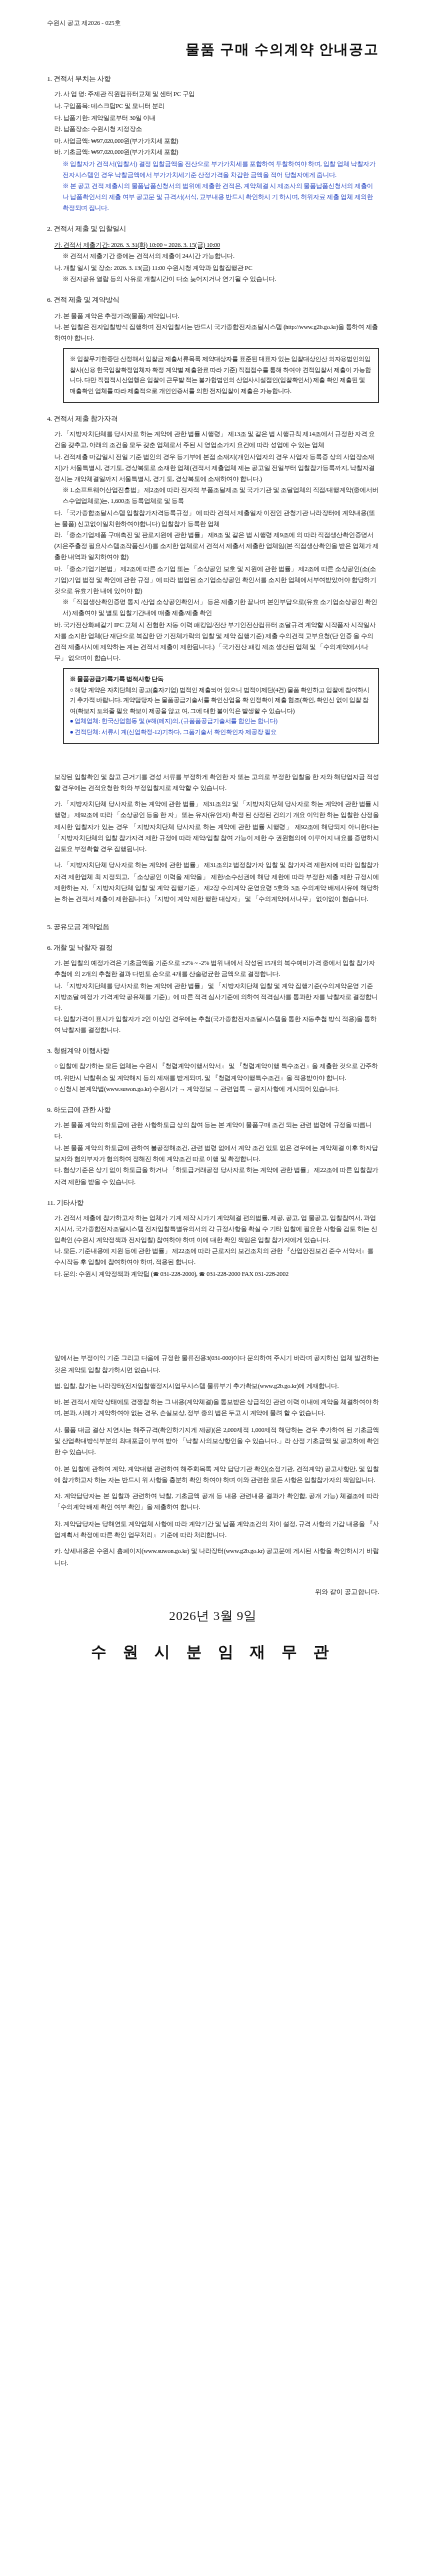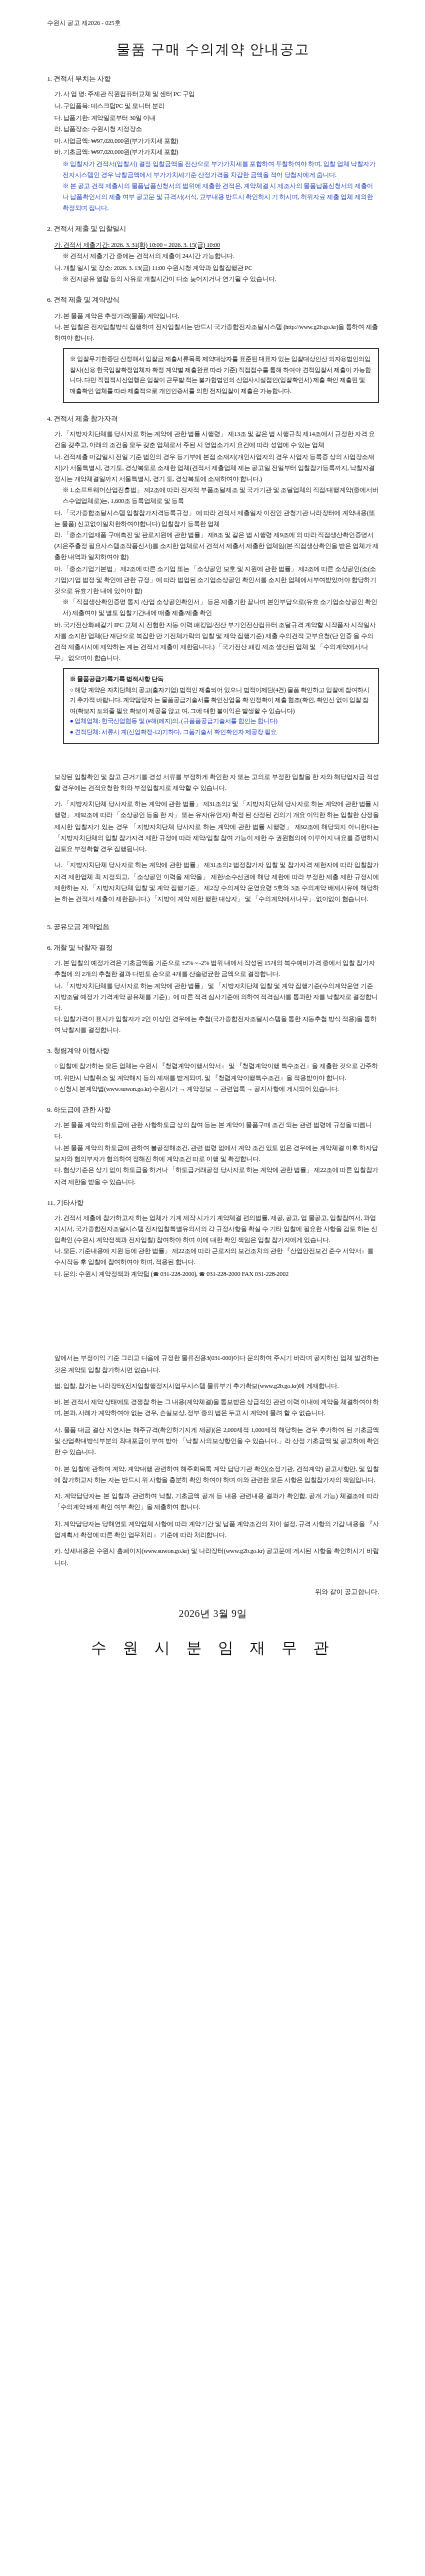--- a/index.html
+++ b/index.html
@@ -16,23 +16,23 @@
     background:#fff;
     position:relative;
   }
   .doc-topline{
     font-size:6.4px;
     color:#222;
     margin:0 0 13.4px 0;
     letter-spacing:-0.1px;
   }
   .doc-title{
-    text-align:center;
+    text-align:right;
     font-size:14px;
-    font-weight:normal;
+    font-weight:bold;
     letter-spacing:1px;
     margin:3.1px 0 15.5px 0;
   }
   .sec{
     margin:0 0 11.3px 0;
   }
   .sec-title{
     font-size:7px;
     font-weight:normal;
     margin:0 0 4.1px 0;
@@ -74,28 +74,28 @@
   .gapbig{ height:15.5px; }
   .gapsm{ height:6.2px; }
   .closing{
     text-align:right;
     font-size:6.7px;
     margin:20.6px 0 4.1px 0;
     letter-spacing:-0.1px;
   }
   .date{
     text-align:center;
-    font-size:10px;
+    font-size:13px;
     margin:9.3px 0 17.5px 0;
     letter-spacing:0.3px;
   }
   .issuer{
     text-align:center;
     font-size:15.5px;
-    font-weight:normal;
+    font-weight:bold;
     letter-spacing:6.2px;
     margin:15.5px 0 0 0;
   }
   .tightlist > div{ margin-bottom:0.5px; }
   .spacer-120{ height:62px; }
 </style>
 </head>
 <body>
 
 <div class="page">

